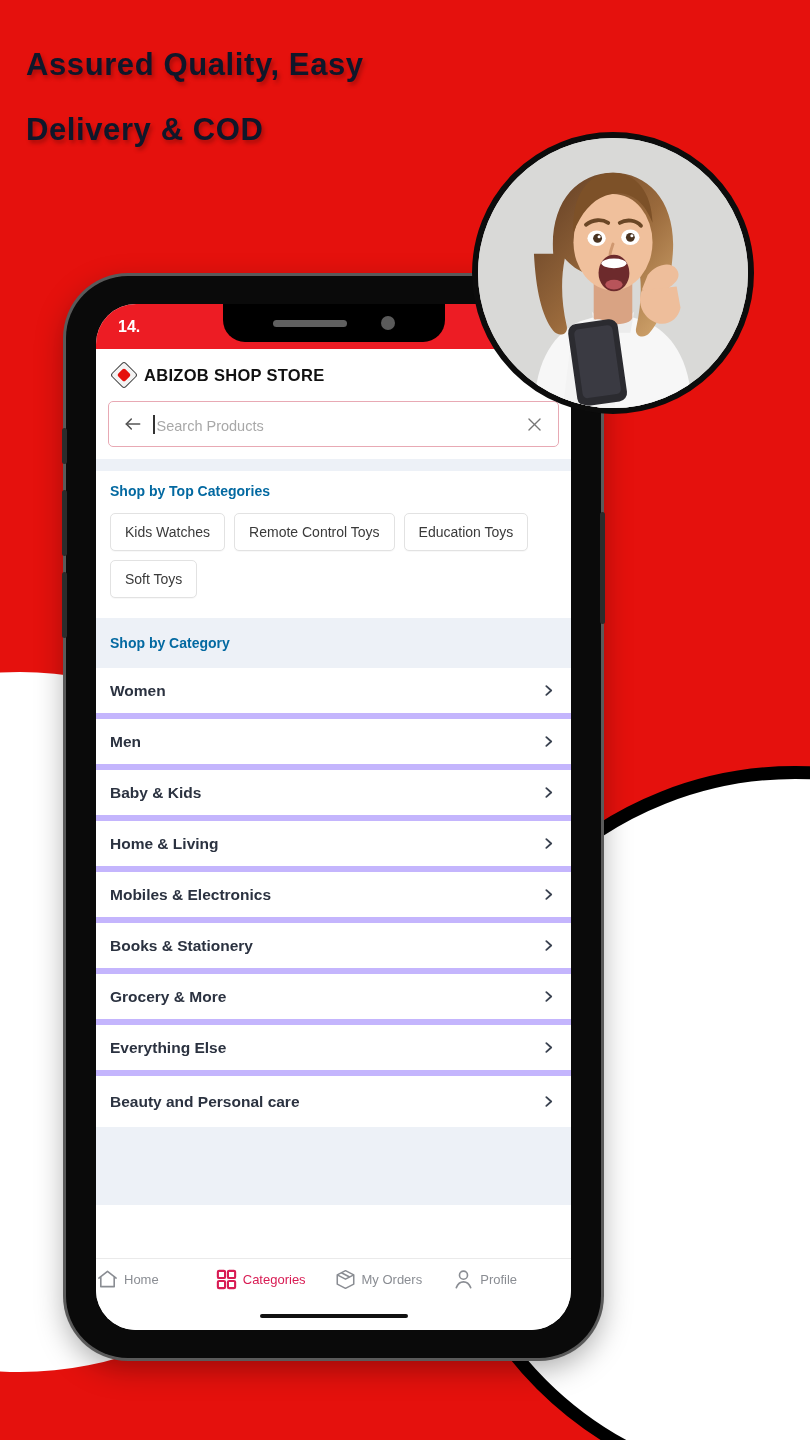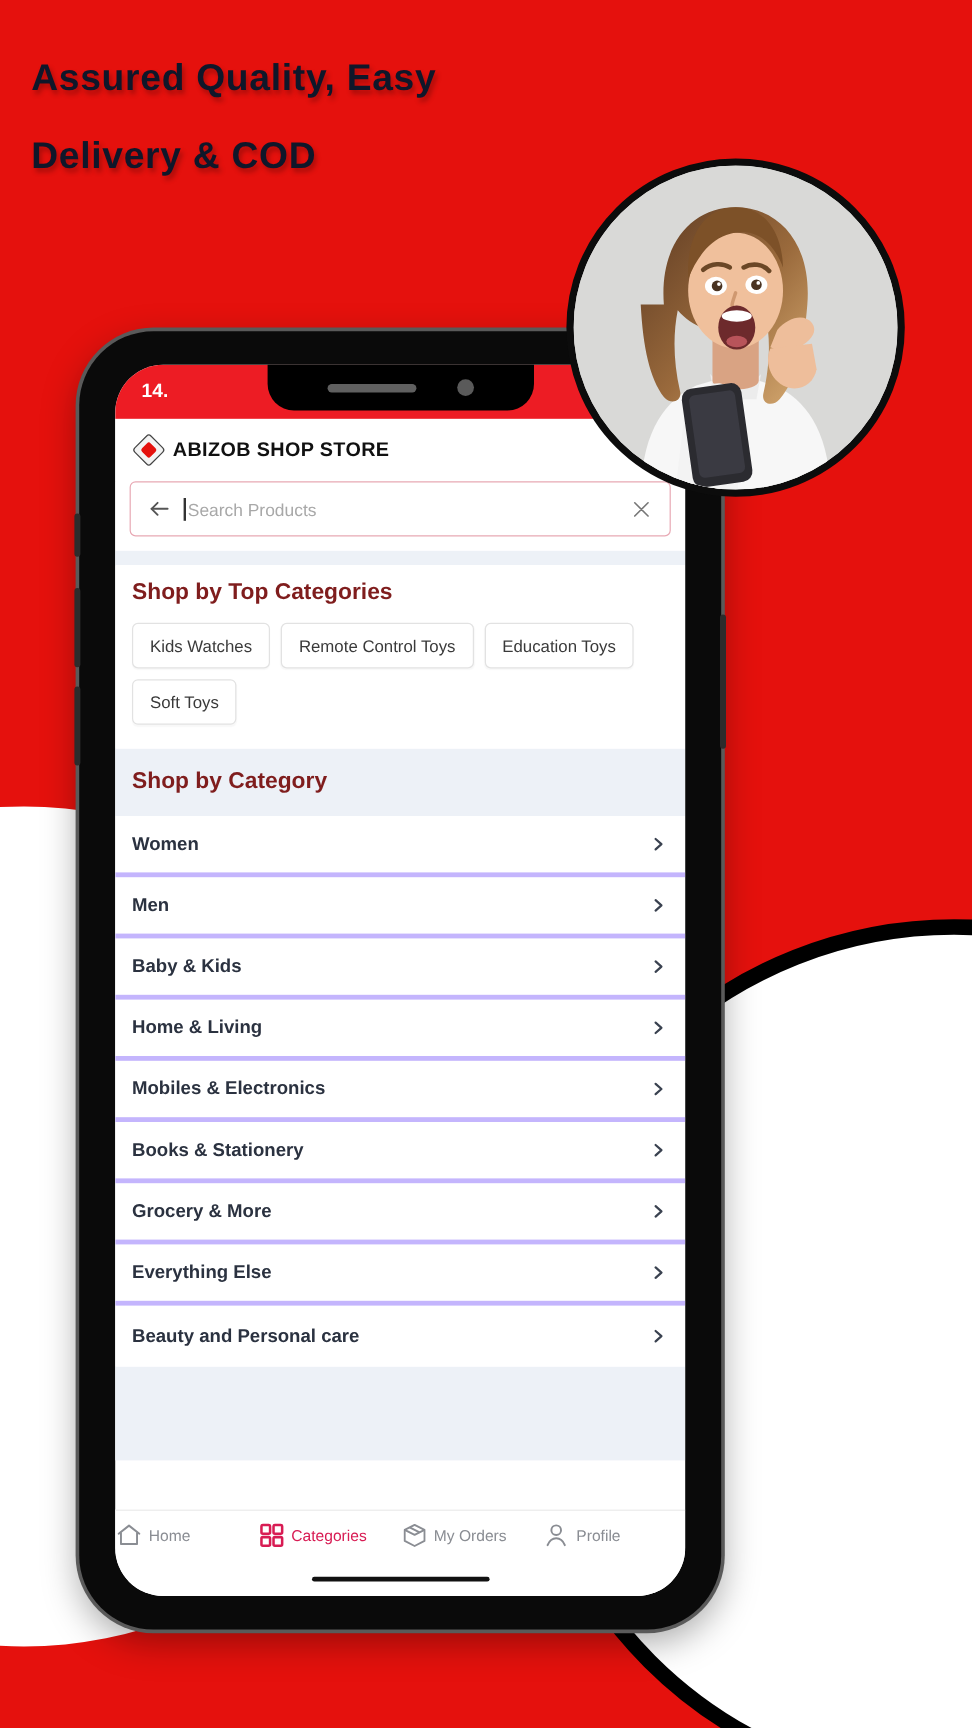--- a/index.html
+++ b/index.html
@@ -101,34 +101,34 @@
   #search-field {
     flex:1; display:flex; align-items:flex-end; gap:2px;
     font-size:14.5px; color:#A8A8A8;
   }
   #caret { width:1.5px; height:19px; background:#333; }
   #search-clear { width:19px; height:19px; flex:none; color:#777; }
 
   
   .sep { height:12px; background:#EDF1F7; }
   #top-cat-block { background:#FFFFFF; padding:12px 14px 20px; }
-  .sec-title { font-size:19px; font-weight:bold; color:#7f1d1d; }
+  .sec-title { font-size:14px; font-weight:bold; color:#0369a1; }
   #chip-row { display:flex; flex-wrap:wrap; gap:9px; margin-top:14px; }
   .chip {
     border:1px solid #E2E2E2; border-radius:5px;
     padding:10px 14px; font-size:14px; color:#3a3a3a;
     background:#FFFFFF; white-space:nowrap;
     box-shadow:0 1px 1px rgba(0,0,0,.03);
   }
   #cat-header { background:#EDF1F7; padding:17px 14px; }
 
   #cat-list { background:#FFFFFF; }
   .cat-row {
     height:51px; display:flex; align-items:center; justify-content:space-between;
-    padding:0 16px 0 14px; border-bottom:4px solid #c4b5fd;
+    padding:0 16px 0 14px; border-bottom:6px solid #c4b5fd;
   }
   .cat-row:last-child { border-bottom:none; }
   .cat-label { font-size:15.5px; font-weight:bold; color:#2b3240; }
   .chev { width:13px; height:13px; color:#3a4250; }
   #list-tail { background:#EDF1F7; height:78px; }
 
   
   #bottomnav {
     position:absolute; left:0; right:0; bottom:0;
     height:72px; background:#FFFFFF; border-top:1px solid #EAEAEA;

